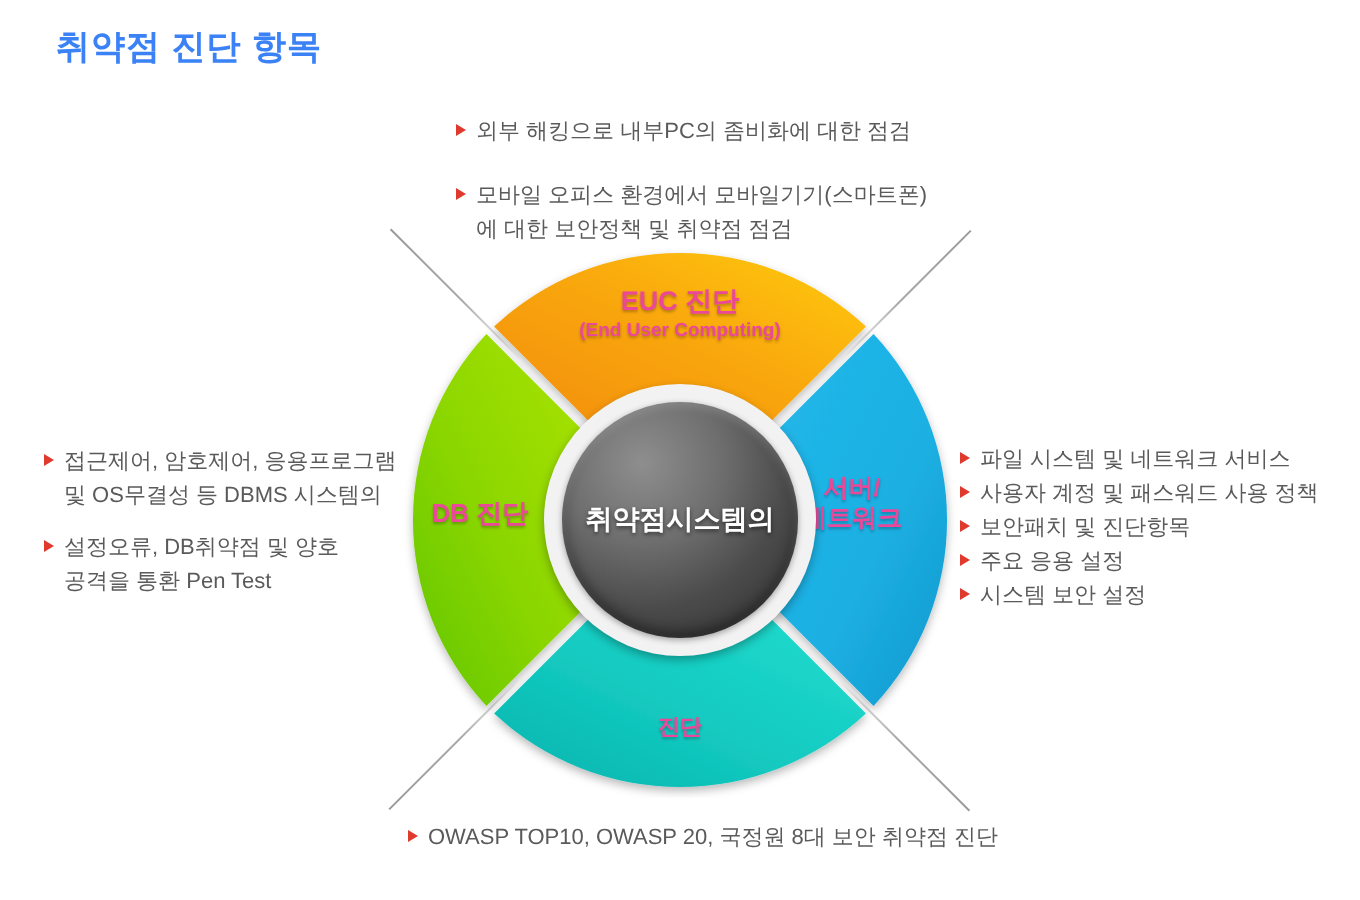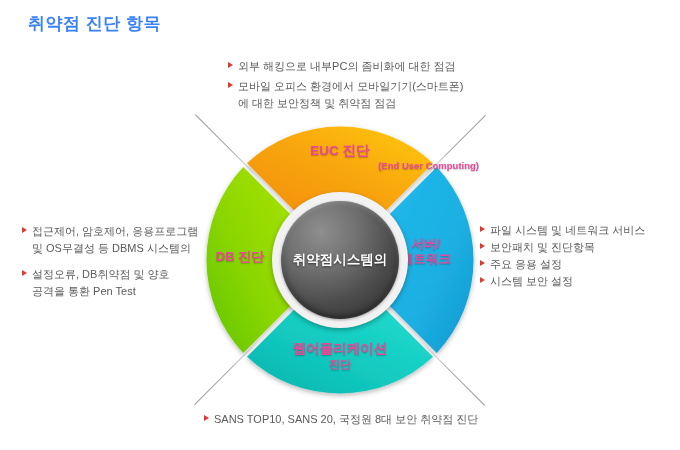--- a/index.html
+++ b/index.html
@@ -95,21 +95,20 @@
   }
   #label-euc {
     left: 0; right: 0; top: 22px;
     font-size: 13.5px;
   }
   #label-euc .sub {
     display: block;
     font-size: 9.5px;
     font-weight: bold;
     margin-top: 1px;
-    text-align: right;
   }
   #label-db {
     left: 2px; top: 128px;
     width: 74px;
     font-size: 13px;
   }
   #label-srv {
     right: 18px; top: 116px;
     width: 70px;
     font-size: 12.5px;
@@ -236,40 +235,39 @@
   <div class="seg-label" id="label-db">
     <span>DB 진단</span>
   </div>
 
   <div class="seg-label" id="label-srv">
     <span>서버/</span><br>
     <span>네트워크</span>
   </div>
 
   <div class="seg-label" id="label-web">
-    <span>웹어플리케이션</span>
     <span class="sub">진단</span>
   </div>
 
   <div id="hub">
     <div id="hub-inner">
       <span class="hub-line">취약점</span>
       <span class="hub-line">시스템의</span>
     </div>
   </div>
 </div>
 
 <div class="callout" id="callout-euc">
   <div class="group">
     <div class="bullet-row">
       <span class="arrow-marker"></span>
       <span>외부 해킹으로 내부PC의 좀비화에 대한 점검</span>
     </div>
   </div>
-  <div class="group" style="margin-top:4px">
+  <div class="group" style="margin-top:16px">
     <div class="bullet-row">
       <span class="arrow-marker"></span>
       <span>모바일 오피스 환경에서 모바일기기(스마트폰)</span>
     </div>
     <div class="bullet-row cont">
       <span>에 대한 보안정책 및 취약점 점검</span>
     </div>
   </div>
 </div>
 
@@ -294,30 +292,34 @@
   </div>
 </div>
 
 <div class="callout" id="callout-srv">
   <div class="bullet-row">
     <span class="arrow-marker"></span>
     <span>파일 시스템 및 네트워크 서비스</span>
   </div>
   <div class="bullet-row">
     <span class="arrow-marker"></span>
+    <span>사용자 계정 및 패스워드 사용 정책</span>
+  </div>
+  <div class="bullet-row">
+    <span class="arrow-marker"></span>
     <span>보안패치 및 진단항목</span>
   </div>
   <div class="bullet-row">
     <span class="arrow-marker"></span>
     <span>주요 응용 설정</span>
   </div>
   <div class="bullet-row">
     <span class="arrow-marker"></span>
     <span>시스템 보안 설정</span>
   </div>
 </div>
 
 <div class="callout" id="callout-web">
   <div class="bullet-row">
     <span class="arrow-marker"></span>
-    <span>SANS TOP10, SANS 20, 국정원 8대 보안 취약점 진단</span>
+    <span>OWASP TOP10, OWASP 20, 국정원 8대 보안 취약점 진단</span>
   </div>
 </div>
 
 </body></html>

